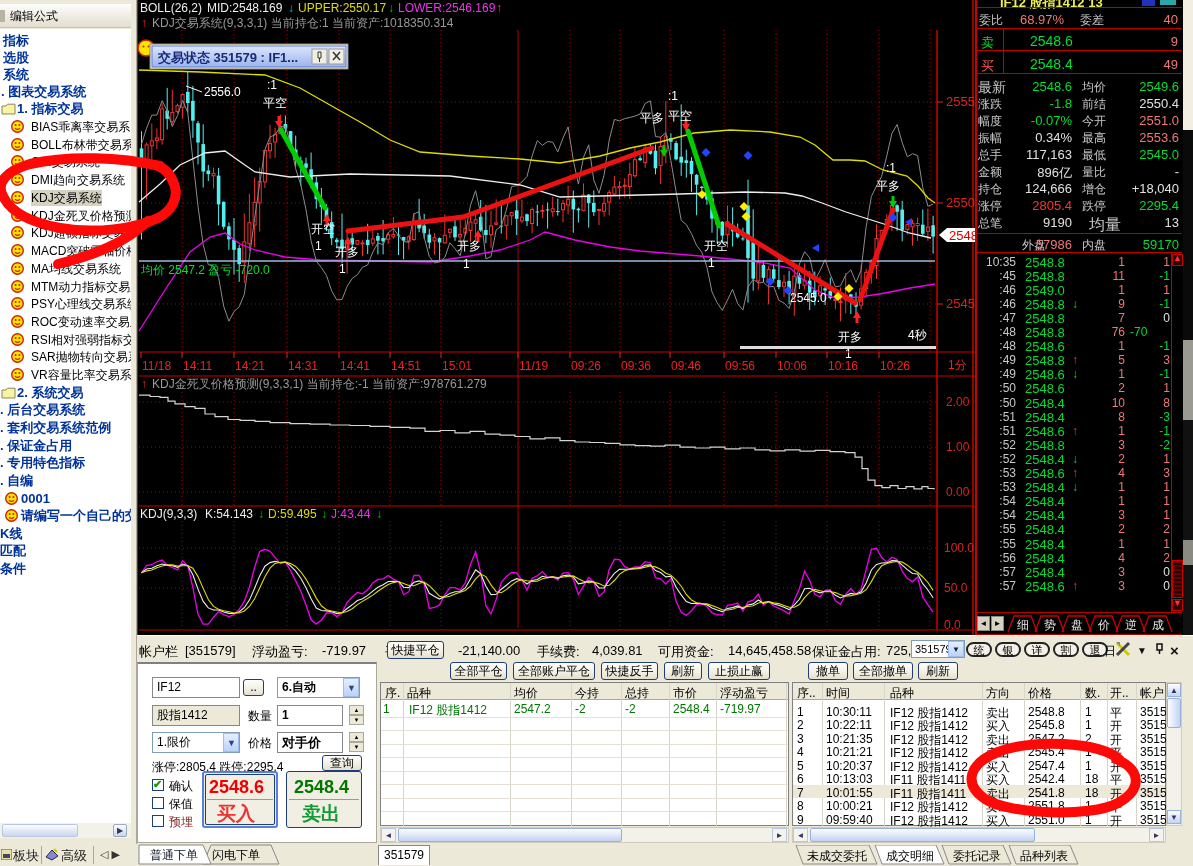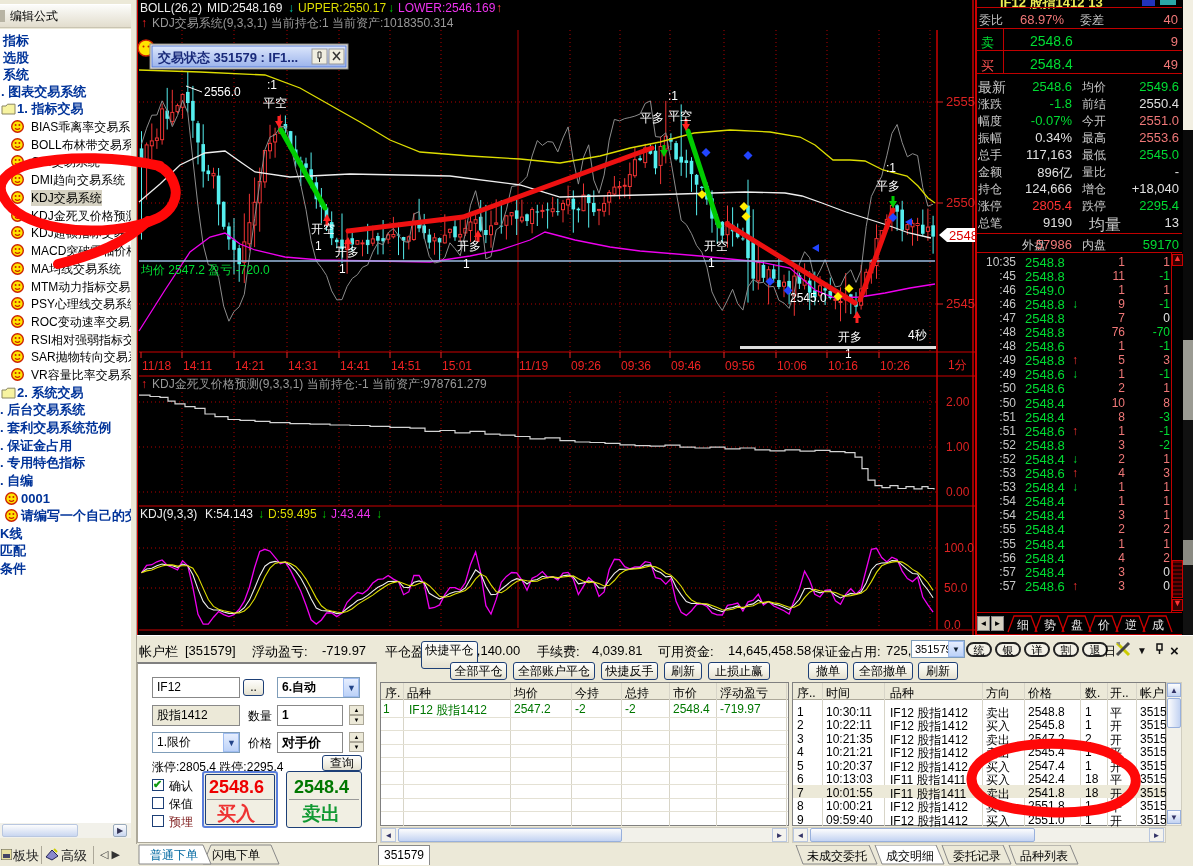--- a/index.html
+++ b/index.html
@@ -783,21 +783,21 @@
 <div class="q qg" style="left:1072px;top:297px;font-size:12px;">↓</div>
 <div class="q qr" style="left:1085px;top:297px;width:40px;text-align:right;font-size:12px;">9</div>
 <div class="q qg" style="left:1130px;top:297px;width:40px;text-align:right;font-size:12px;">-1</div>
 <div class="q ql" style="left:978px;top:311px;width:38px;text-align:right;font-size:12px;">:47</div>
 <div class="q qg" style="left:1025px;top:311px;font-size:13px;">2548.8</div>
 <div class="q qr" style="left:1085px;top:311px;width:40px;text-align:right;font-size:12px;">7</div>
 <div class="q qw" style="left:1130px;top:311px;width:40px;text-align:right;font-size:12px;">0</div>
 <div class="q ql" style="left:978px;top:325px;width:38px;text-align:right;font-size:12px;">:48</div>
 <div class="q qg" style="left:1025px;top:325px;font-size:13px;">2548.8</div>
 <div class="q qr" style="left:1085px;top:325px;width:40px;text-align:right;font-size:12px;">76</div>
-<div class="q qg" style="left:1130px;top:325px;width:40px;text-align:right;font-size:12px;">-70</div>
+<div class="q qg" style="left:1130px;top:325px;width:40px;font-size:12px;">-70</div>
 <div class="q ql" style="left:978px;top:339px;width:38px;text-align:right;font-size:12px;">:48</div>
 <div class="q qg" style="left:1025px;top:339px;font-size:13px;">2548.6</div>
 <div class="q qr" style="left:1085px;top:339px;width:40px;text-align:right;font-size:12px;">1</div>
 <div class="q qg" style="left:1130px;top:339px;width:40px;text-align:right;font-size:12px;">-1</div>
 <div class="q ql" style="left:978px;top:353px;width:38px;text-align:right;font-size:12px;">:49</div>
 <div class="q qg" style="left:1025px;top:353px;font-size:13px;">2548.8</div>
 <div class="q qred" style="left:1072px;top:353px;font-size:12px;">↑</div>
 <div class="q qr" style="left:1085px;top:353px;width:40px;text-align:right;font-size:12px;">5</div>
 <div class="q qr" style="left:1130px;top:353px;width:40px;text-align:right;font-size:12px;">3</div>
 <div class="q ql" style="left:978px;top:367px;width:38px;text-align:right;font-size:12px;">:49</div>
@@ -975,23 +975,23 @@
 <div class="abs" style="left:207px;top:799px;width:66px;height:1px;background:#999"></div>
 <div class="tx" style="left:217px;top:801px;font-size:19px;color:#ee3333;font-weight:bold">买入</div>
 <div class="abs" style="left:286px;top:771px;width:76px;height:57px;background:#f1efe3;border:1px solid #1d3f76;border-radius:3px"></div>
 <div class="tx" style="left:294px;top:777px;font-size:18px;color:#007700;font-weight:bold">2548.4</div>
 <div class="abs" style="left:289px;top:799px;width:70px;height:1px;background:#999"></div>
 <div class="tx" style="left:302px;top:801px;font-size:19px;color:#119933;font-weight:bold">卖出</div>
 <svg class="abs" style="left:137px;top:844px" width="145" height="22">
     <path d="M74 1 L134 1 L142 20 L66 20 Z" fill="#ece9d8" stroke="#888"></path>
     <path d="M2 1 L66 1 L74 20 L2 20 Z" fill="#fff" stroke="#888"></path>
   </svg>
-<div class="tx" style="left:150px;top:847px;font-size:12px;color:#0369a1;">普通下单</div>
+<div class="tx" style="left:150px;top:847px;font-size:12px;color:#0f172a;">普通下单</div>
 <div class="tx" style="left:212px;top:847px;font-size:12px;color:#000;">闪电下单</div>
-<div class="btn" style="left:387px;top:641px;width:57px;height:28px;line-height:16px;margin-left:34px;">快捷平仓</div>
+<div class="btn" style="left:387px;top:641px;width:57px;height:18px;line-height:16px;">快捷平仓</div>
 <div class="btn" style="left:450px;top:662px;width:57px;height:18px;line-height:16px;">全部平仓</div>
 <div class="btn" style="left:513px;top:662px;width:82px;height:18px;line-height:16px;">全部账户平仓</div>
 <div class="btn" style="left:601px;top:662px;width:57px;height:18px;line-height:16px;">快捷反手</div>
 <div class="btn" style="left:664px;top:662px;width:38px;height:18px;line-height:16px;">刷新</div>
 <div class="btn" style="left:708px;top:662px;width:62px;height:18px;line-height:16px;">止损止赢</div>
 <div class="abs" style="left:380px;top:682px;width:409px;height:144px;background:#fff;border:1px solid #808080"></div>
 <div class="abs" style="left:381px;top:683px;width:407px;height:17px;background:#ece9d8;border-bottom:1px solid #aca899"></div>
 <div class="tx" style="left:385px;top:685px;font-size:12px;color:#000;">序.</div>
 <div class="tx" style="left:407px;top:685px;font-size:12px;color:#000;">品种</div>
 <div class="tx" style="left:514px;top:685px;font-size:12px;color:#000;">均价</div>

